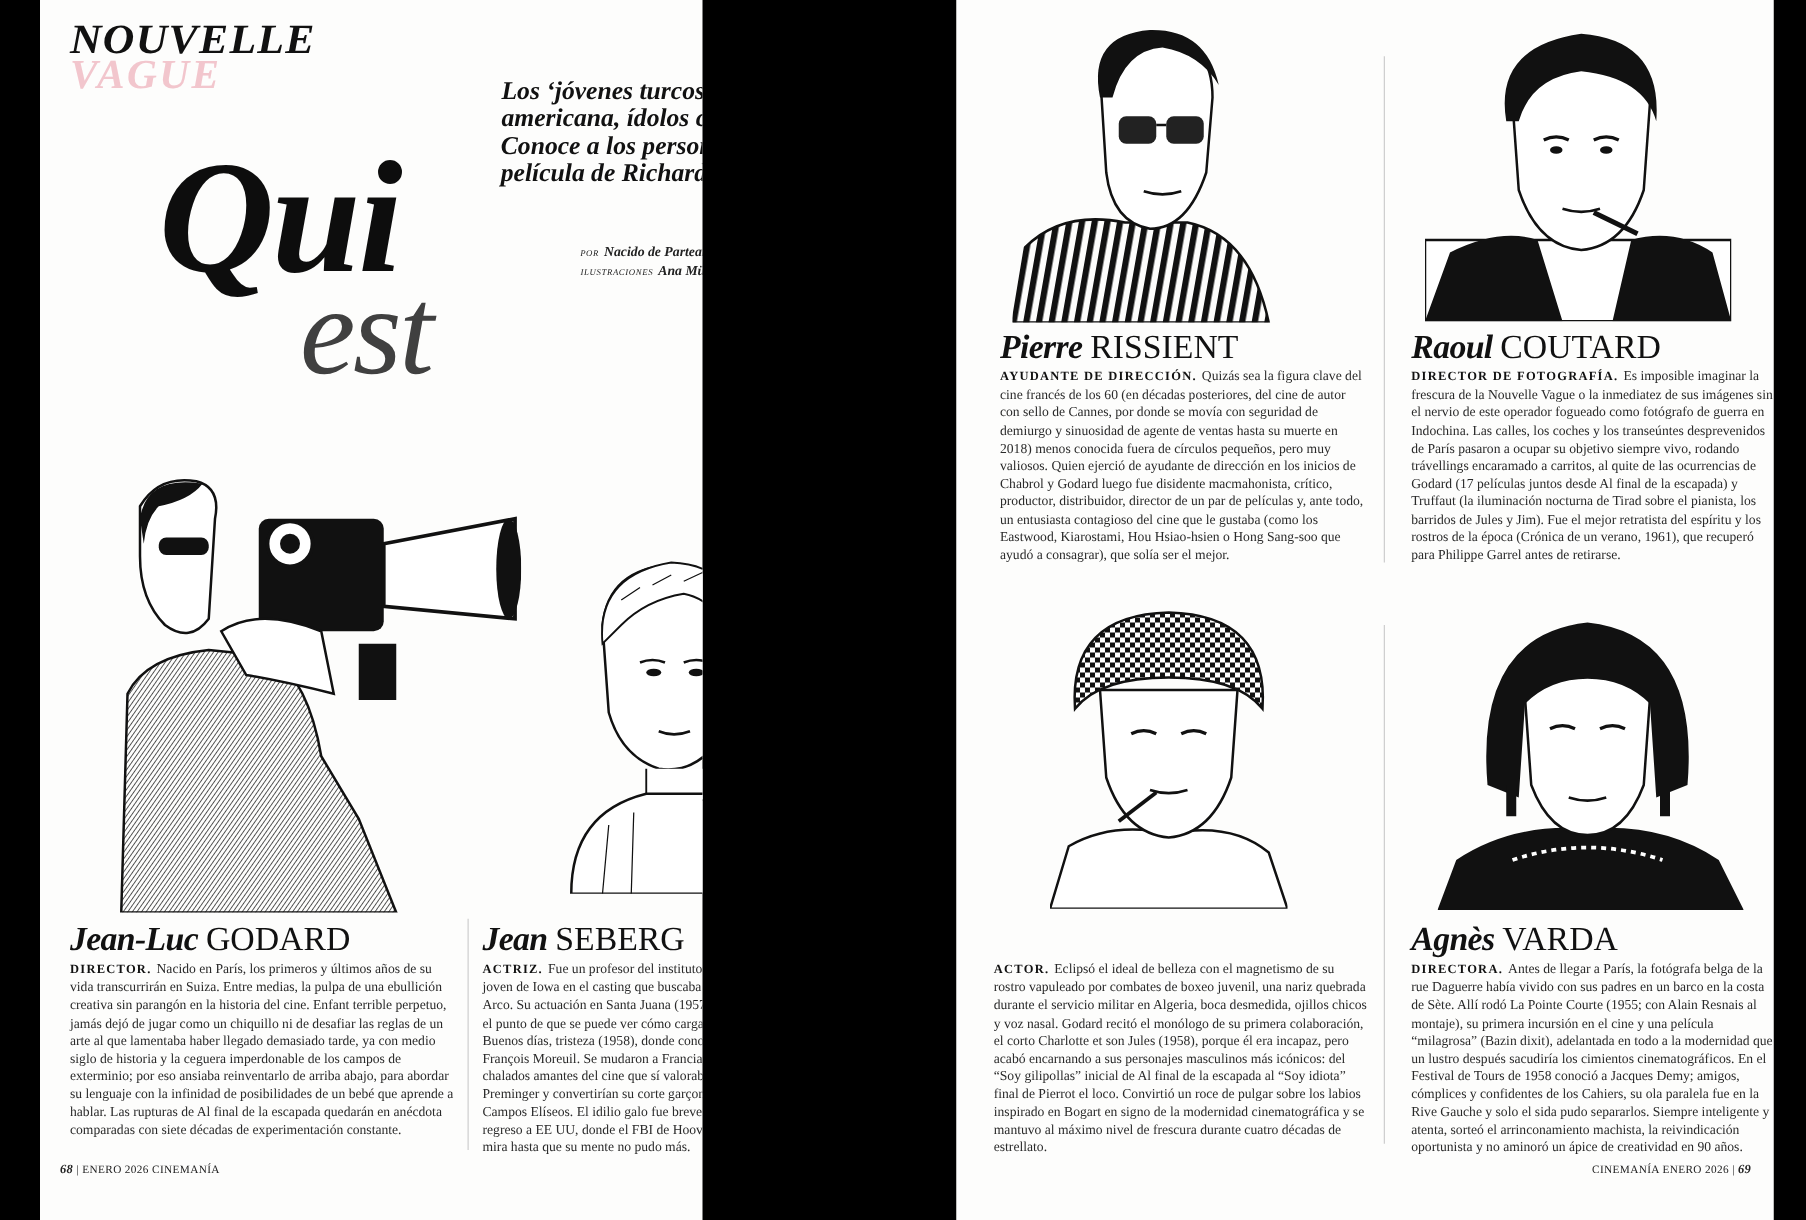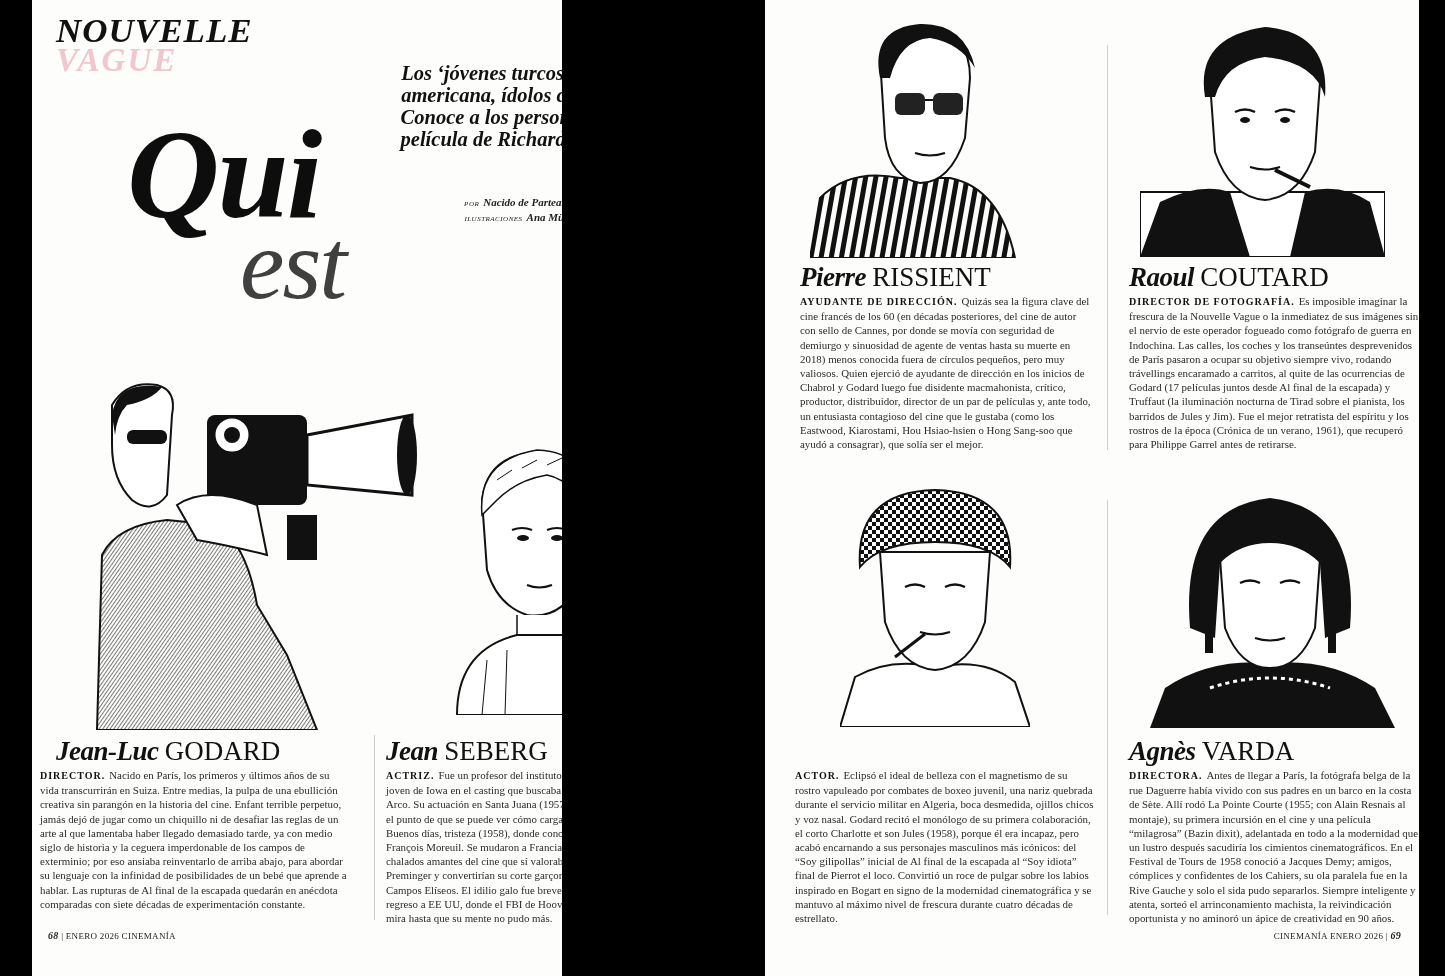--- a/index.html
+++ b/index.html
@@ -79,21 +79,21 @@
     <path d="M30 275 Q30 210 90 195 L140 195 Q200 210 210 275 Z" fill="#fff" stroke="#111" stroke-width="2"></path>
     <path d="M60 220 L55 275 M80 210 L78 275 M150 210 L155 275 M175 220 L180 275" stroke="#111" stroke-width="1"></path>
   </svg>
 
   <div class="vrule" style="left:342px;top:735px;height:185px;"></div>
 
   <div class="abs name" style="left:24px;top:738px;">
     <span>Jean-Luc</span>
     <span class="last">GODARD</span>
   </div>
-  <div class="abs bio" style="left:8px;top:768px;width:310px;">
+  <div class="abs bio" style="left:24px;top:768px;width:310px;">
     <span class="role">DIRECTOR.</span><span>Nacido en París, los primeros y últimos años de su vida transcurrirán en Suiza. Entre medias, la pulpa de una ebullición creativa sin parangón en la historia del cine. Enfant terrible perpetuo, jamás dejó de jugar como un chiquillo ni de desafiar las reglas de un arte al que lamentaba haber llegado demasiado tarde, ya con medio siglo de historia y la ceguera imperdonable de los campos de exterminio; por eso ansiaba reinventarlo de arriba abajo, para abordar su lenguaje con la infinidad de posibilidades de un bebé que aprende a hablar. Las rupturas de Al final de la escapada quedarán en anécdota comparadas con siete décadas de experimentación constante.</span>
   </div>
 
   <div class="abs name" style="left:354px;top:738px;">
     <span>Jean</span>
     <span class="last">SEBERG</span>
   </div>
   <div class="abs bio" style="left:354px;top:768px;width:286px;">
     <span class="role">ACTRIZ.</span><span>Fue un profesor del instituto quien inscribió a esta joven de Iowa en el casting que buscaba a la nueva Juana de Arco. Su actuación en Santa Juana (1957) fue ridiculizada hasta el punto de que se puede ver cómo carga con esa inseguridad en Buenos días, tristeza (1958), donde conoció a su primer marido, François Moreuil. Se mudaron a Francia y entró en el círculo de chalados amantes del cine que sí valoraban sus trabajos con Preminger y convertirían su corte garçonne en un icono de los Campos Elíseos. El idilio galo fue breve y dio paso a un trágico regreso a EE UU, donde el FBI de Hoover la tuvo en el punto de mira hasta que su mente no pudo más.</span>
   </div>

